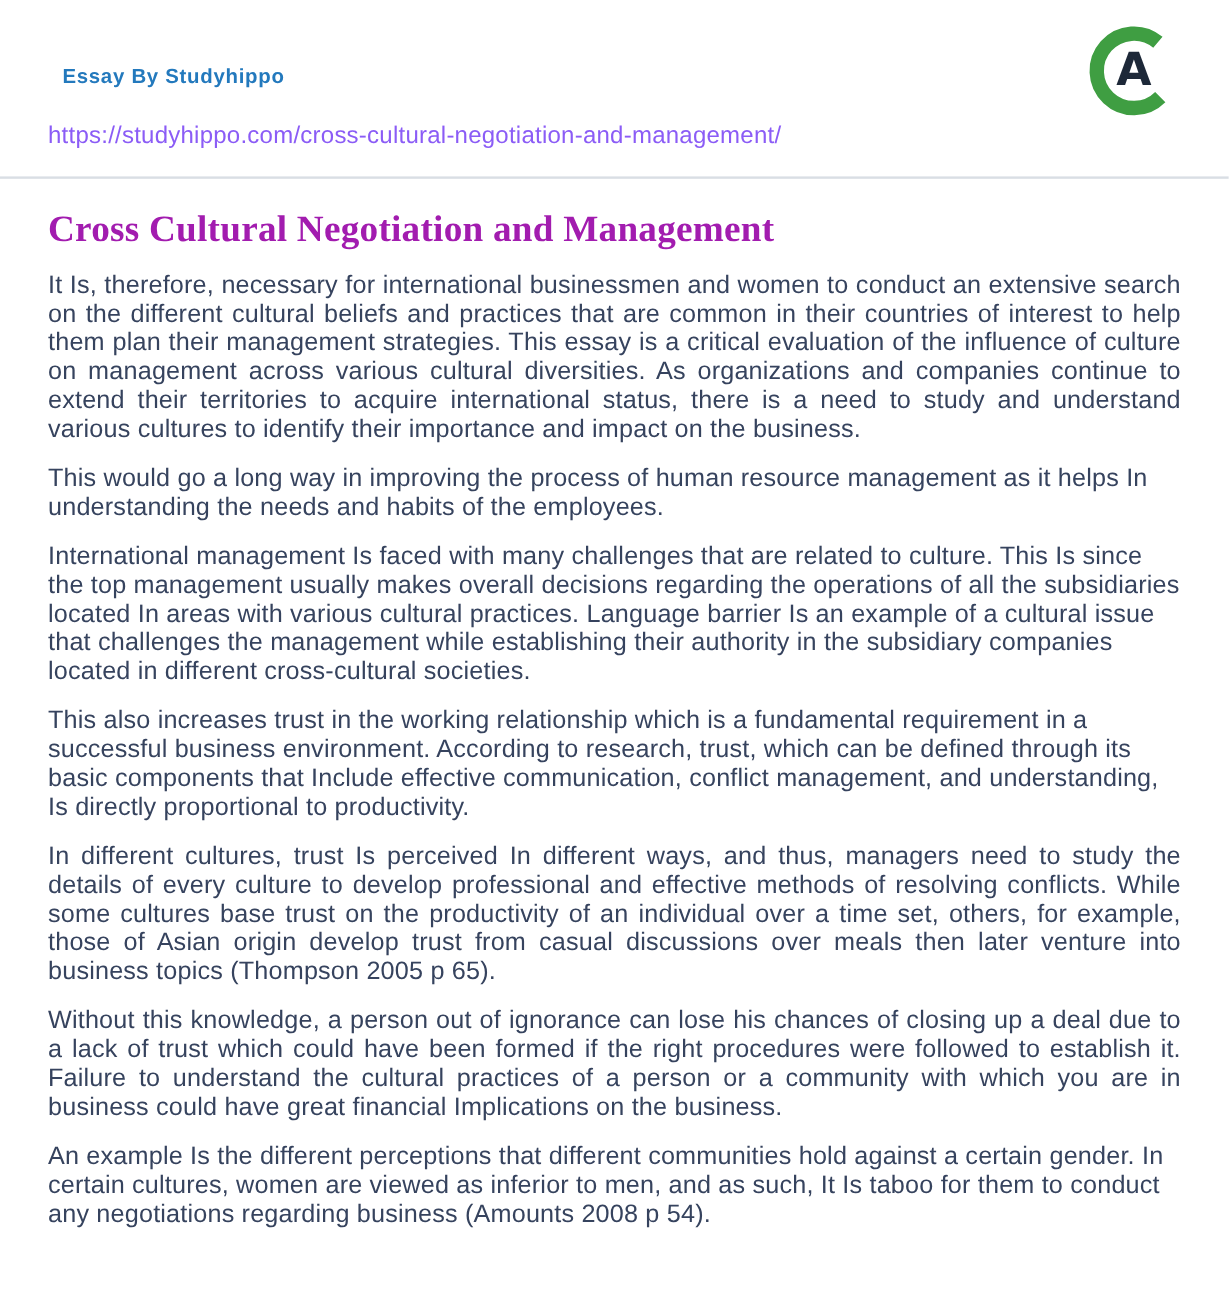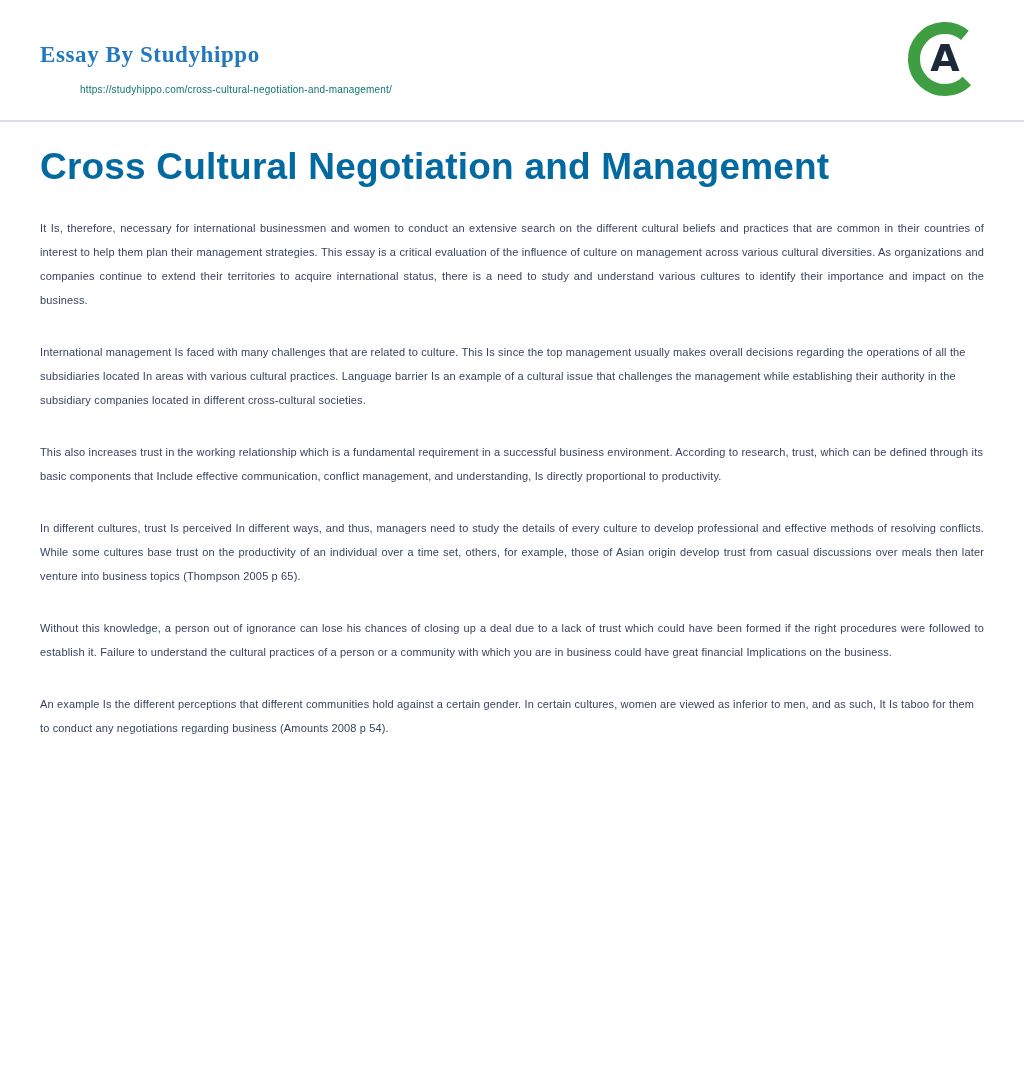--- a/index.html
+++ b/index.html
@@ -19,36 +19,35 @@
   .header {
     display: flex;
     justify-content: space-between;
     align-items: flex-start;
     padding: 20px 40px 0 40px;
   }
   .header-left {
     padding-top: 22px;
   }
   .brand {
-    margin: 0;
-    font-family: Liberation Serif, serif;
+    margin: 12px;
+    font-family: Liberation Sans, sans-serif;
     font-weight: bold;
-    font-size: 23px;
+    font-size: 17px;
     letter-spacing: 0.6px;
     color: #2379bd;
   }
   .site-url {
     display: inline-block;
     margin-top: 16px;
-    font-size: 10px;
+    font-size: 20px;
     letter-spacing: 0.2px;
-    color: #0f766e;
+    color: #8b5cf6;
     text-decoration: none;
     cursor: pointer;
-    margin-left: 40px;
   }
   .logo {
     position: relative;
     width: 78px;
     height: 78px;
     flex: 0 0 auto;
   }
   .logo svg {
     display: block;
     width: 78px;
@@ -72,29 +71,29 @@
     border-top: 2px solid #d9dee4;
     margin: 22px 0 0 0;
   }
 
   
   .article {
     padding: 0 40px;
   }
   .article-title {
     margin: 24px 0 4px 0;
-    font-family: Liberation Sans, sans-serif;
+    font-family: Liberation Serif, serif;
     font-weight: bold;
-    font-size: 37px;
+    font-size: 31px;
     letter-spacing: 0.2px;
-    color: #0369a1;
+    color: #a21caf;
   }
   .article p {
-    margin: 28px 0;
-    font-size: 11px;
+    margin: 17px 0;
+    font-size: 21px;
     line-height: 24px;
     letter-spacing: 0.15px;
     color: #36435e;
   }
   .article p.justify {
     text-align: justify;
   }
 </style>
 </head>
 <body>
@@ -111,18 +110,19 @@
     <span class="logo-letter">A</span>
   </div>
 </header>
 
 <hr class="divider">
 
 <main class="article">
   <h1 class="article-title">Cross Cultural Negotiation and Management</h1>
 
   <p class="justify">It Is, therefore, necessary for international businessmen and women to conduct an extensive search on the different cultural beliefs and practices that are common in their countries of interest to help them plan their management strategies. This essay is a critical evaluation of the influence of culture on management across various cultural diversities. As organizations and companies continue to extend their territories to acquire international status, there is a need to study and understand various cultures to identify their importance and impact on the business.</p>
+  <p>This would go a long way in improving the process of human resource management as it helps In understanding the needs and habits of the employees.</p>
   <p>International management Is faced with many challenges that are related to culture. This Is since the top management usually makes overall decisions regarding the operations of all the subsidiaries located In areas with various cultural practices. Language barrier Is an example of a cultural issue that challenges the management while establishing their authority in the subsidiary companies located in different cross-cultural societies.</p>
   <p>This also increases trust in the working relationship which is a fundamental requirement in a successful business environment. According to research, trust, which can be defined through its basic components that Include effective communication, conflict management, and understanding, Is directly proportional to productivity.</p>
   <p class="justify">In different cultures, trust Is perceived In different ways, and thus, managers need to study the details of every culture to develop professional and effective methods of resolving conflicts. While some cultures base trust on the productivity of an individual over a time set, others, for example, those of Asian origin develop trust from casual discussions over meals then later venture into business topics (Thompson 2005 p 65).</p>
   <p class="justify">Without this knowledge, a person out of ignorance can lose his chances of closing up a deal due to a lack of trust which could have been formed if the right procedures were followed to establish it. Failure to understand the cultural practices of a person or a community with which you are in business could have great financial Implications on the business.</p>
   <p>An example Is the different perceptions that different communities hold against a certain gender. In certain cultures, women are viewed as inferior to men, and as such, It Is taboo for them to conduct any negotiations regarding business (Amounts 2008 p 54).</p>
 </main>
 
 </body></html>

